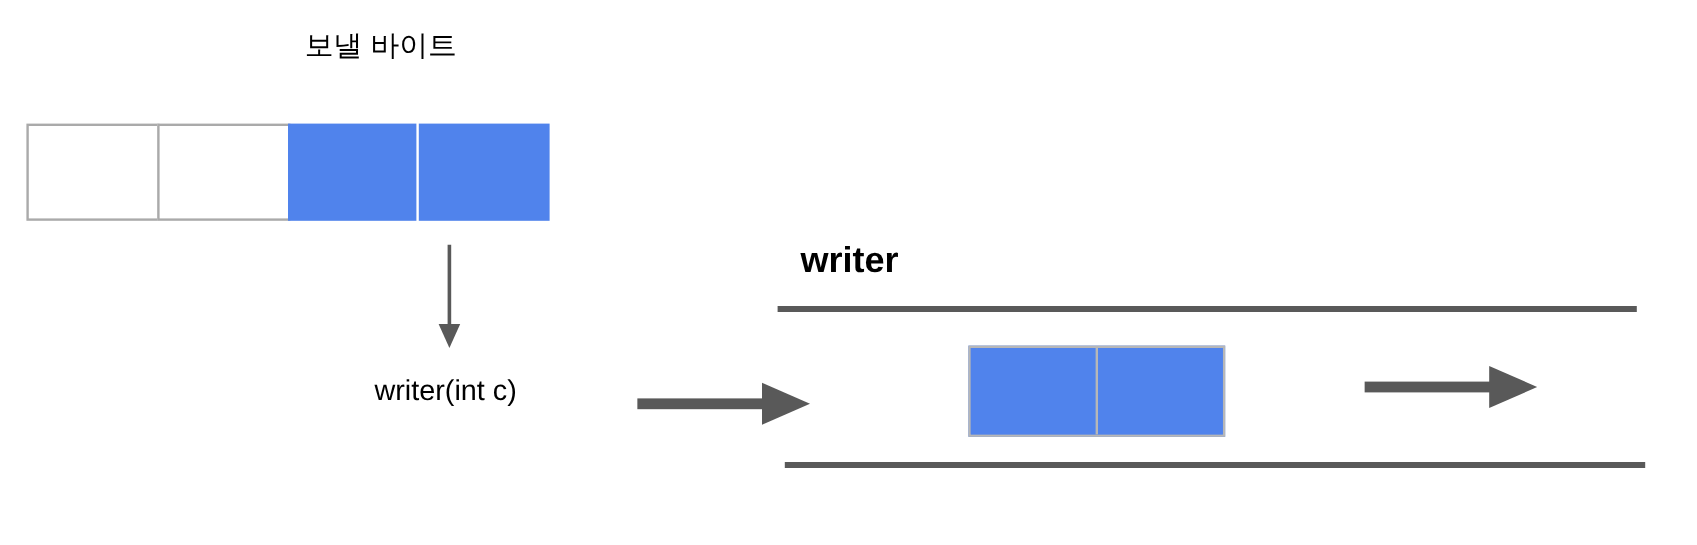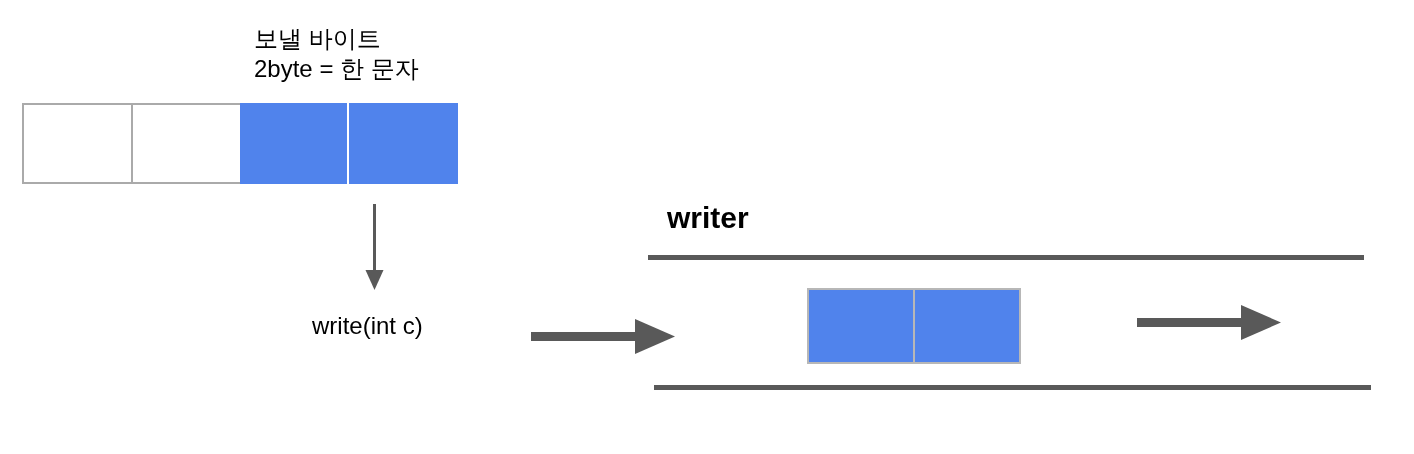--- a/index.html
+++ b/index.html
@@ -132,35 +132,34 @@
     width: 144px;
     height: 40px;
   }
 </style>
 </head>
 <body>
 
 <div class="canvas">
 
   <div class="label" id="caption-line1">보낼 바이트</div>
-  <div class="label" id="caption-line2">2byte = 한 문자</div>
 
   <div id="byte-strip">
     <div class="byte-cell empty"></div>
     <div class="byte-cell empty"></div>
     <div class="byte-cell filled"></div>
     <div class="byte-cell filled last"></div>
   </div>
 
   <svg id="write-arrow" viewBox="0 0 24 90">
     <line x1="11.5" y1="2" x2="11.5" y2="70" stroke="#595959" stroke-width="3"></line>
     <polygon points="11.5,88 2.5,68 20.5,68" fill="#595959"></polygon>
   </svg>
 
-  <div class="label" id="write-call-label">write(int c)</div>
+  <div class="label" id="write-call-label">writer(int c)</div>
 
   <div class="label" id="writer-label">writer</div>
 
   <div id="pipe-line-top"></div>
   <div id="pipe-line-bottom"></div>
 
   <svg id="flow-arrow-in" viewBox="0 0 144 40">
     <rect x="0" y="15" width="108" height="9" fill="#595959"></rect>
     <polygon points="144,19.5 104,2 104,37" fill="#595959"></polygon>
   </svg>

